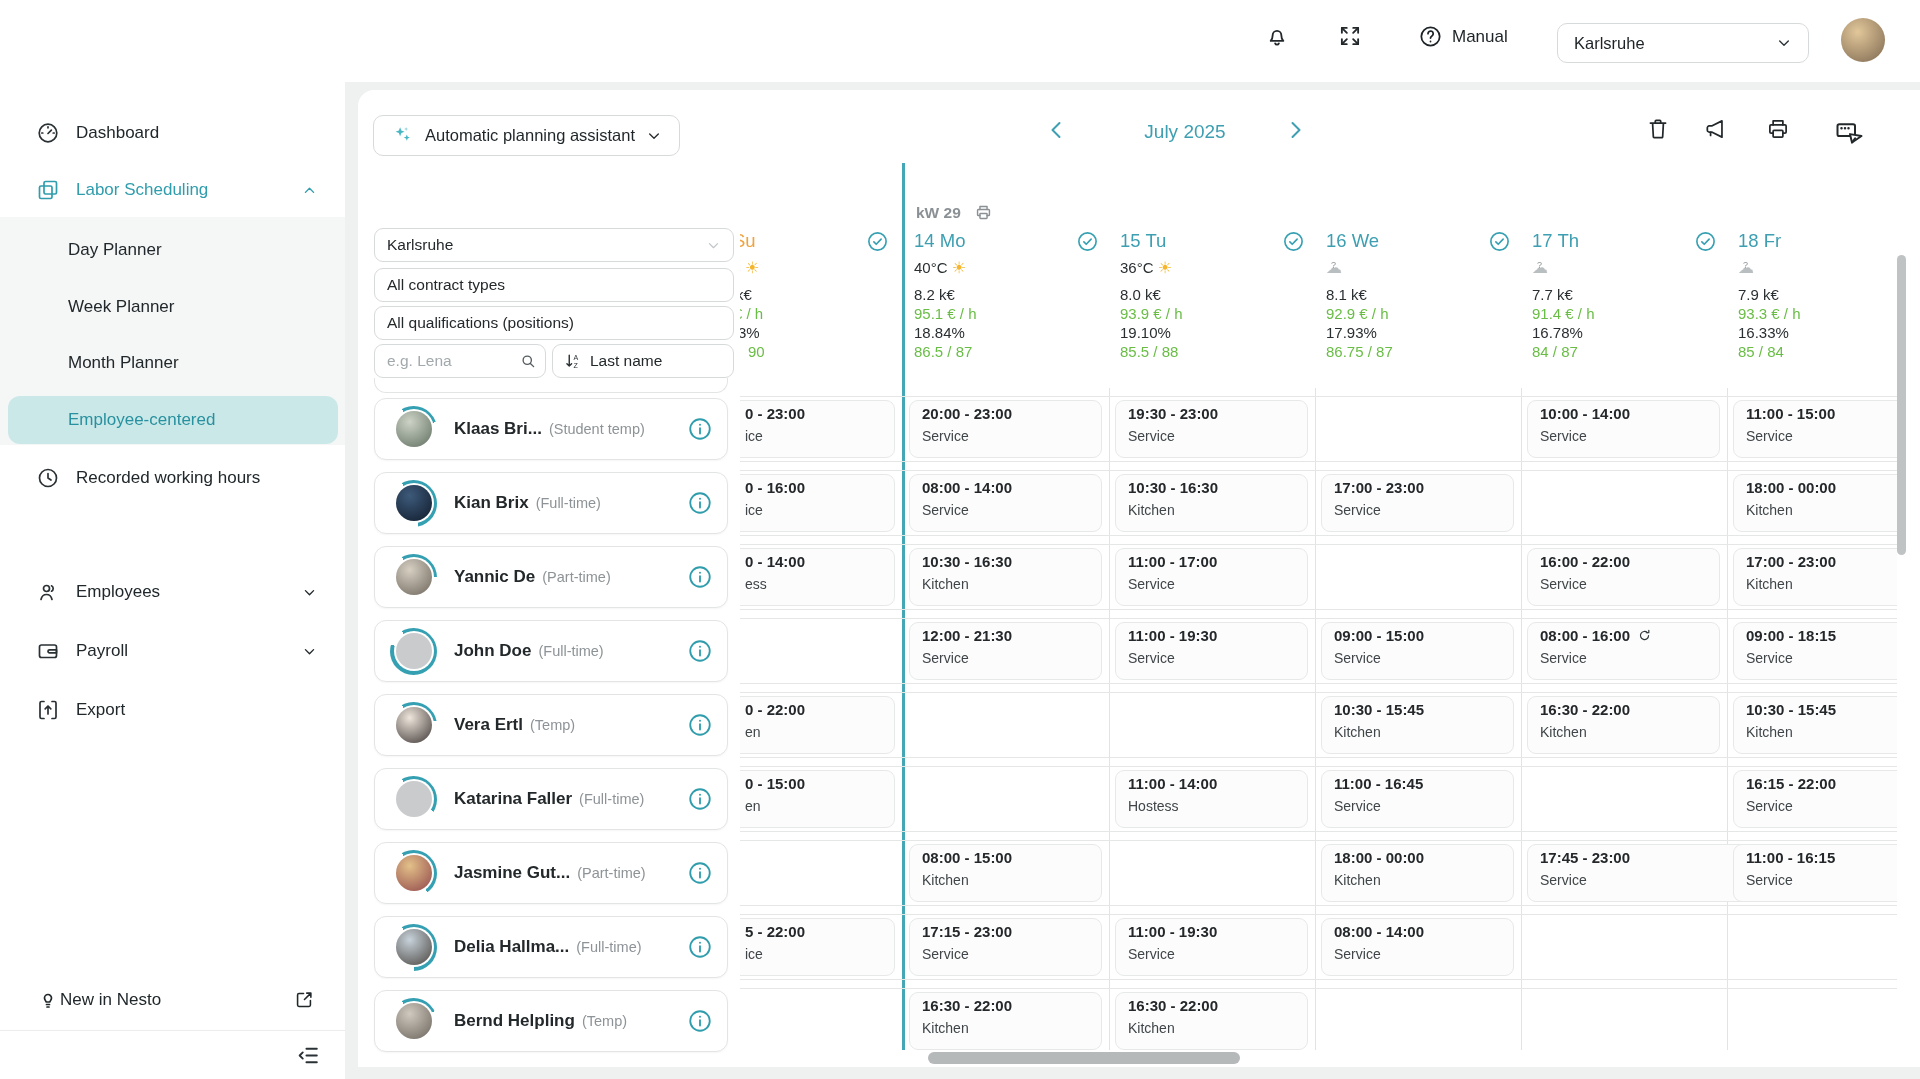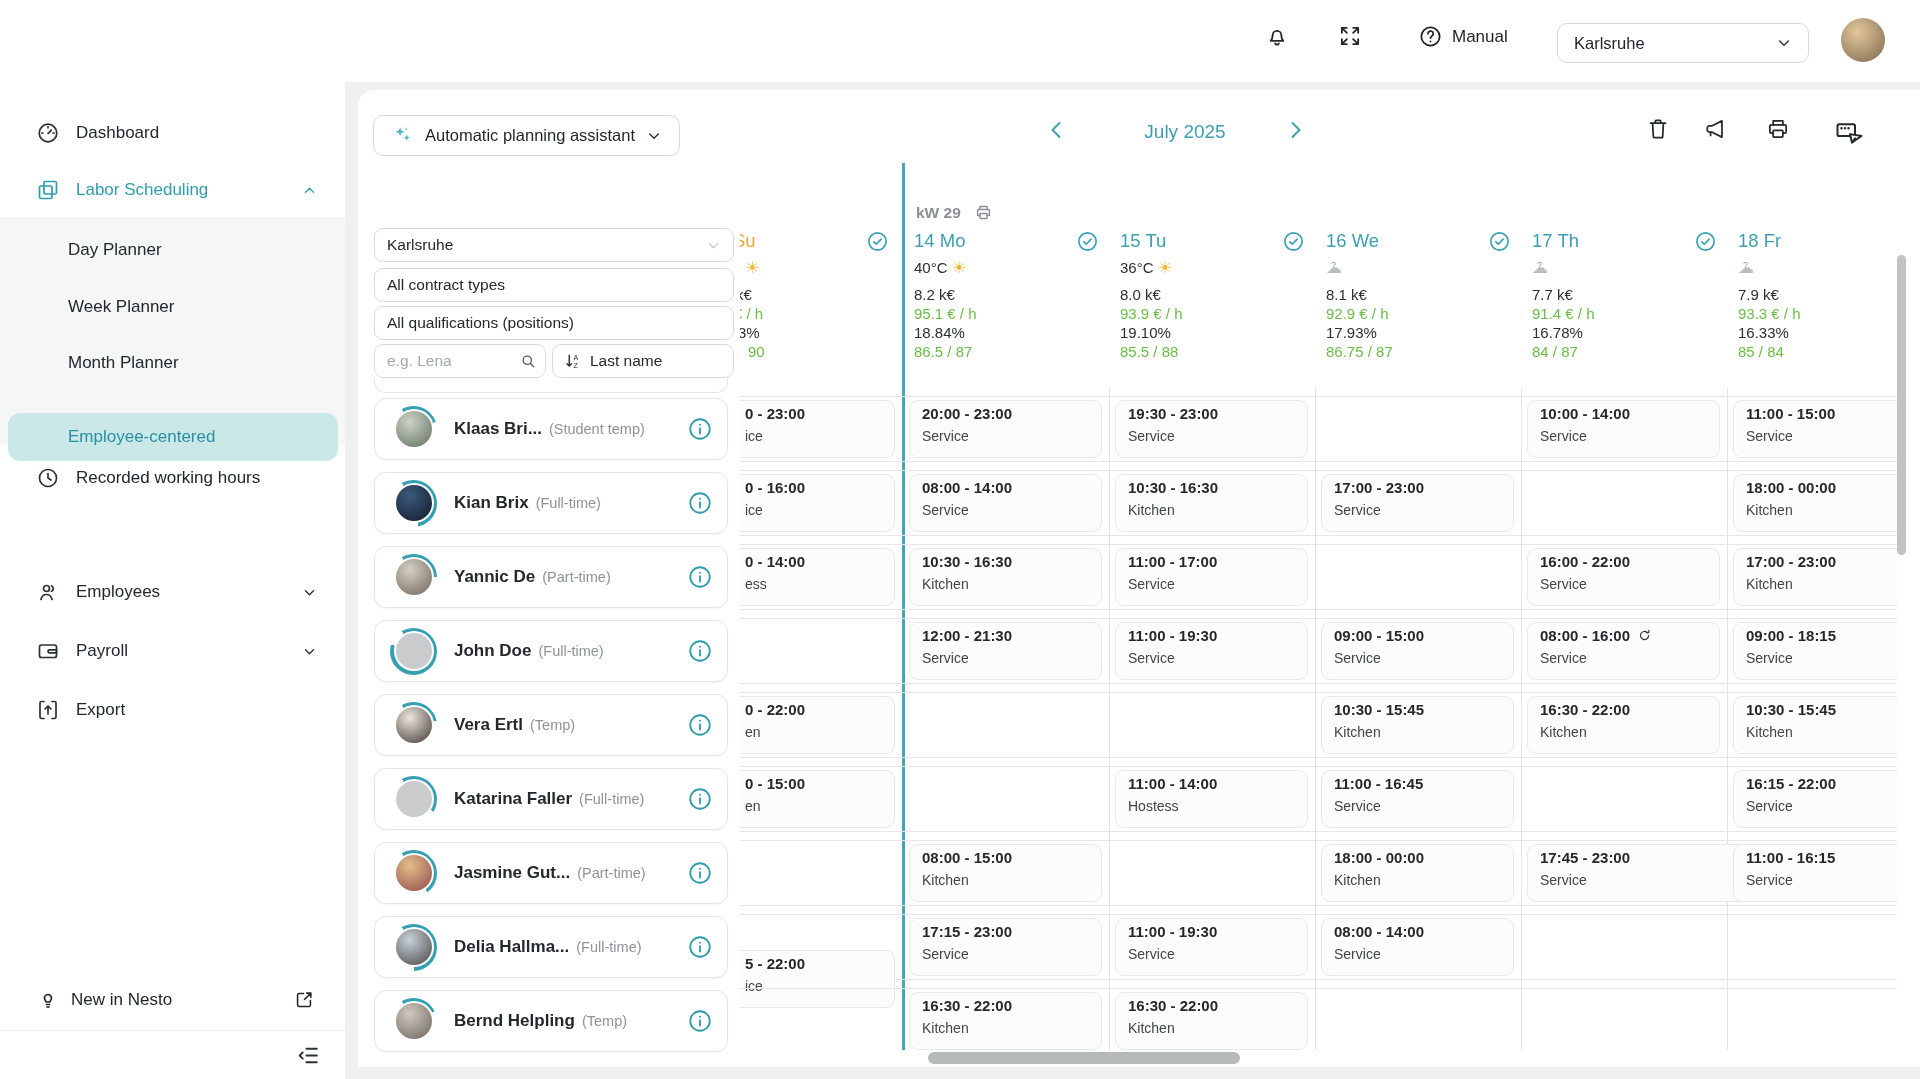--- a/index.html
+++ b/index.html
@@ -36,21 +36,21 @@
   .nav-chevron { position:absolute; right:28px; width:15px; height:15px; }
   .nav-chevron svg { width:100%; height:100%; }
   .sub-item { position:absolute; left:0; width:345px; height:36px; display:flex; align-items:center;
               padding-left:68px; font-size:17px; color:#21282b; cursor:pointer; }
   .sub-item.selected { left:8px; width:330px; height:48px; background:#cbe8e8; border-radius:12px;
                        color:#28919f; padding-left:60px; }
   .side-divider { position:absolute; left:0; top:1030px; width:345px; height:1px; background:#ececec; }
   .collapse-btn { position:absolute; left:296px; top:1043px; width:25px; height:25px; color:#2a3134; cursor:pointer; }
   .collapse-btn svg { width:100%; height:100%; }
   .new-nesto { position:absolute; left:0; top:982px; width:345px; height:36px; display:flex; align-items:center;
-               padding-left:36px; gap:11px; font-size:17px; color:#21282b; cursor:pointer; }
+               padding-left:36px; gap:0; font-size:17px; color:#21282b; cursor:pointer; }
   .new-nesto .nav-ic { width:24px; height:24px; }
   .new-nesto .ext { position:absolute; right:30px; width:22px; height:22px; }
   .new-nesto svg { width:100%; height:100%; }
 
   
   .main-bg { position:absolute; left:345px; top:82px; right:0; bottom:0; background:#eff1f1; z-index:0; }
   .card { position:absolute; left:358px; top:90px; width:1562px; height:977px; background:#fff;
           border-radius:16px 0 0 0; z-index:1; }
   .z2 { z-index:2; }
 
@@ -193,21 +193,21 @@
 
     <div class="sub-item" style="top:232px">
         <span>Day Planner</span>
       </div>
     <div class="sub-item" style="top:289px">
         <span>Week Planner</span>
       </div>
     <div class="sub-item" style="top:345px">
         <span>Month Planner</span>
       </div>
-    <div class="sub-item selected" style="top:413px">
+    <div class="sub-item selected" style="top:396px">
         <span>Employee-centered</span>
       </div>
 
     <div class="nav-item" style="top:460px">
       <span class="nav-ic"><svg viewBox="0 0 24 24" fill="none" stroke="currentColor" stroke-width="1.7" stroke-linecap="round" stroke-linejoin="round">
             <circle cx="12" cy="12" r="8.5"></circle>
             <path d="M12 7.5V12l3 2"></path>
           </svg></span>
       <span>Recorded working hours</span>
     </div>
@@ -673,21 +673,21 @@
         <div class="cell" style="left: 787px; width: 222px;">
           <div class="t">17:45 - 23:00</div>
           <div class="r">Service</div>
         </div>
         <div class="cell" style="left: 993px; width: 193px;">
           <div class="t">11:00 - 16:15</div>
           <div class="r">Service</div>
         </div>
       </div>
       <div class="band" style="top: 526px;">
-        <div class="cell" style="left: -20px; width: 175px; padding-left: 24px; margin-top: 32px;">
+        <div class="cell" style="left: -20px; width: 175px; padding-left: 24px;">
           <div class="t">5 - 22:00</div>
           <div class="r">ice</div>
         </div>
         <div class="cell" style="left: 169px; width: 193px;">
           <div class="t">17:15 - 23:00</div>
           <div class="r">Service</div>
         </div>
         <div class="cell" style="left: 375px; width: 193px;">
           <div class="t">11:00 - 19:30</div>
           <div class="r">Service</div>

